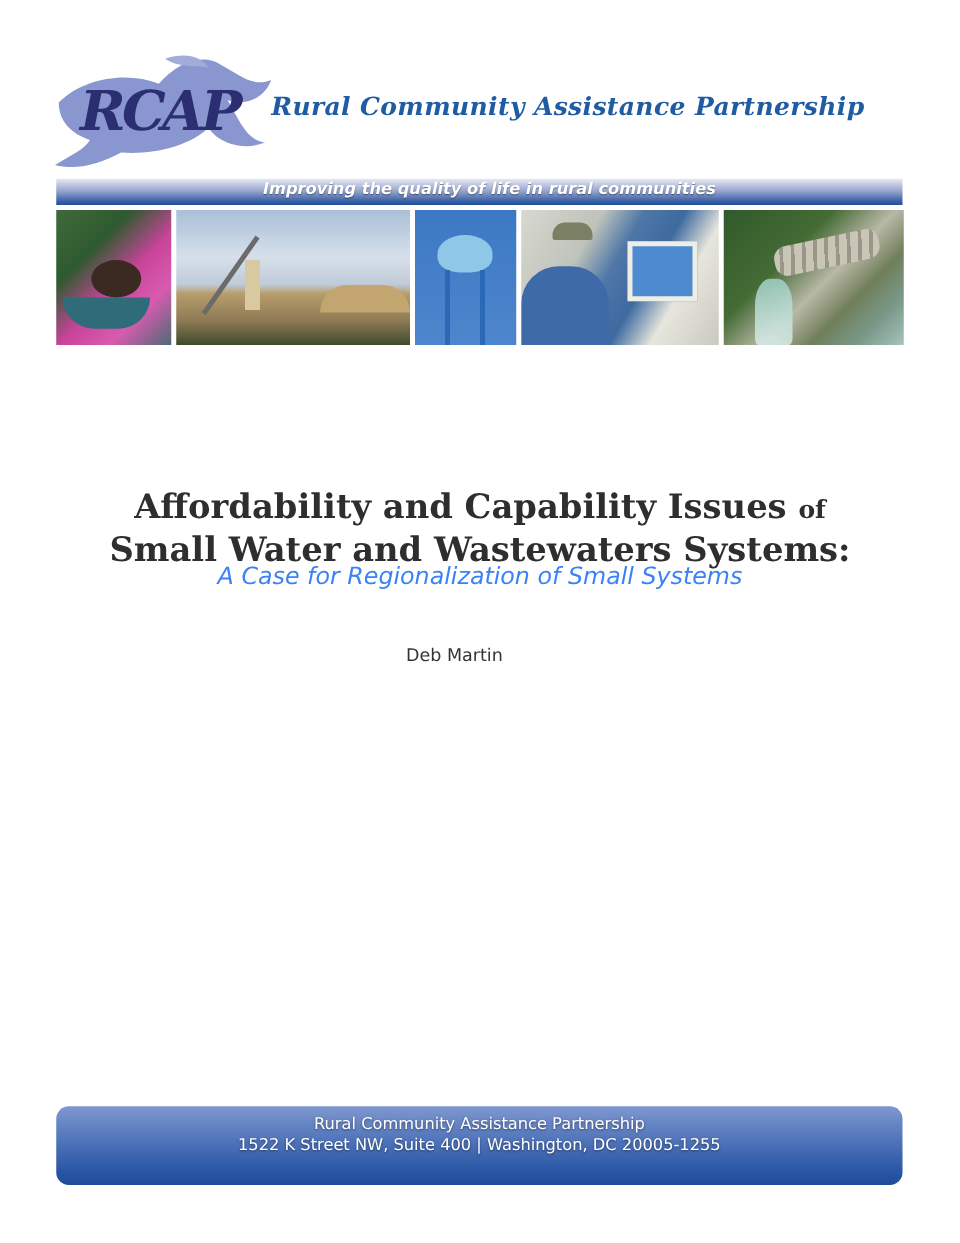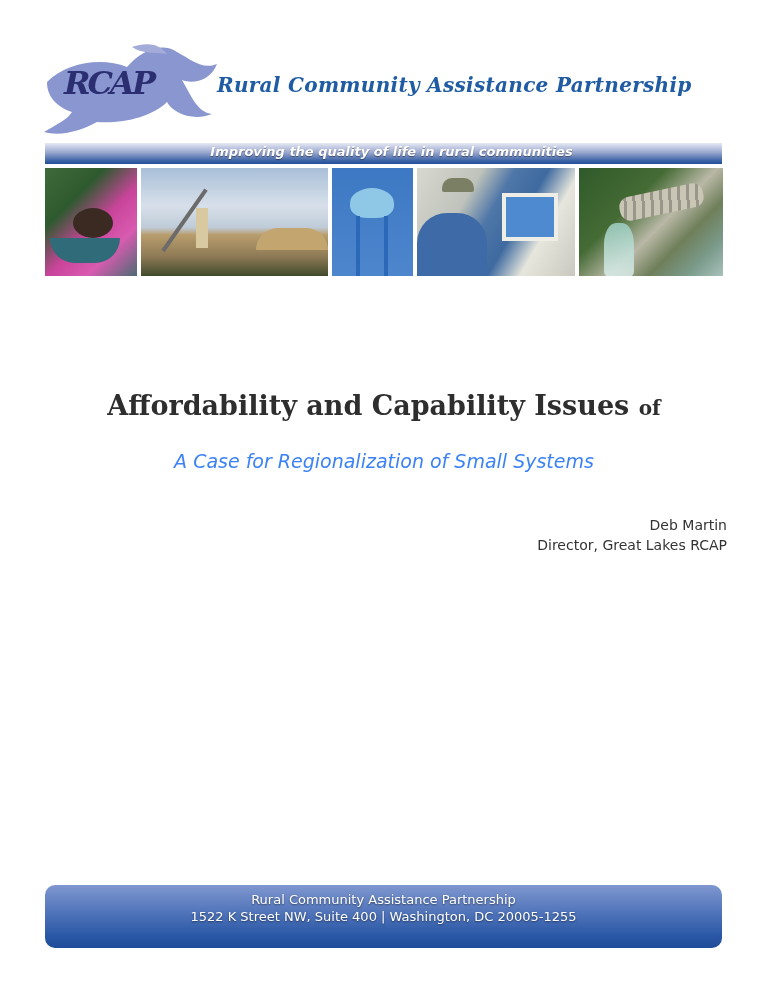--- a/index.html
+++ b/index.html
@@ -1,21 +1,21 @@
 <!DOCTYPE html>
 <html><head>
 <meta charset="utf-8">
 <style>
   html, body { margin: 0; padding: 0; }
   body { width: 768px; height: 994px; background: #ffffff; position: relative; overflow: hidden; font-family: "DejaVu Sans", sans-serif; }
   .abs { position: absolute; }
 
   
   .logo { left: 42px; top: 42px; width: 175px; height: 95px; }
-  .logo-text { position: absolute; left: 22px; top: 22px; font-family: "DejaVu Serif", serif; font-style: italic; font-weight: bold; font-size: 32px; letter-spacing: -3px; color: #2b2f72; }
+  .logo-text { position: absolute; left: 22px; top: 22px; font-family: "DejaVu Serif", serif; font-style: italic; font-weight: bold; font-size: 44px; letter-spacing: -3px; color: #2b2f72; }
   .org-name { left: 217px; top: 73px; font-family: "DejaVu Serif", serif; font-weight: bold; font-style: italic; font-size: 20px; color: #1f5ca3; letter-spacing: 0.3px; white-space: nowrap; }
 
   
   .tagline-bar { left: 45px; top: 143px; width: 677px; height: 21px;
     background: linear-gradient(to bottom, #e6e9f3 0%, #9aa7cf 45%, #3b62a6 85%, #1f4f98 100%); }
   .tagline-text { position: absolute; left: 16px; right: 0; top: 1px; text-align: center; color: #ffffff;
     font-family: "DejaVu Sans", sans-serif; font-style: italic; font-weight: bold; font-size: 13px;
     text-shadow: 0 1px 1px rgba(0,0,0,0.45); }
 
   
@@ -26,21 +26,21 @@
   .ph4 { left: 417px; width: 158px; background: linear-gradient(120deg, #d8d8cf 0%, #bfc3bb 30%, #4f77a8 45%, #3e6aa0 60%, #e6e6dc 75%, #c9c9bf 100%); }
   .ph5 { left: 579px; width: 144px; background: linear-gradient(135deg, #2f5a2a 0%, #456b35 35%, #b9b8a6 55%, #6f7f5a 70%, #7a9a8a 85%, #a8c2bc 100%); }
 
   
   .shape { position: absolute; }
 
   
   .title { left: 0; width: 768px; top: 350px; text-align: center; font-family: "DejaVu Serif", serif; font-weight: bold; color: #2e2e2e; font-size: 27px; line-height: 33px; margin-top: 39px; }
   .title .of { font-size: 20px; }
   .subtitle { left: 0; width: 768px; top: 450px; text-align: center; font-family: "DejaVu Sans", sans-serif; font-style: italic; font-size: 19px; color: #3b82f6; }
-  .author { left: 0; width: 727px; top: 515px; text-align: right; font-family: "DejaVu Sans", sans-serif; font-size: 14px; line-height: 20px; color: #333333; }
+  .author { left: 0; width: 727px; top: 515px; text-align: center; font-family: "DejaVu Sans", sans-serif; font-size: 14px; line-height: 20px; color: #333333; }
 
   
   .footer { left: 45px; top: 885px; width: 677px; height: 63px; border-radius: 10px;
     background: linear-gradient(to bottom, #7f97cf 0%, #4f73b9 45%, #2b58a6 80%, #1f4c98 100%);
     color: #ffffff; text-align: center; font-family: "DejaVu Sans", sans-serif; font-size: 13px; line-height: 17px;
     text-shadow: 0 1px 2px rgba(0,0,0,0.5); padding-top: 6px; box-sizing: border-box; }
 </style>
 </head>
 <body>
 
@@ -76,25 +76,25 @@
   <div class="shape" style="left:0px;top:45px;width:70px;height:63px;border-radius:30px 30px 0 0;background:#3e6aa8;"></div>
   <div class="shape" style="left:25px;top:10px;width:32px;height:14px;border-radius:10px 10px 2px 2px;background:#7b8064;"></div>
 </div>
 <div class="abs photo ph5">
   <div class="shape" style="left:40px;top:22px;width:85px;height:24px;border-radius:10px;background:repeating-linear-gradient(100deg,#c9c6b6 0 6px,#9a978a 6px 9px);transform:rotate(-12deg);"></div>
   <div class="shape" style="left:25px;top:55px;width:30px;height:53px;background:linear-gradient(#9fd0c5,#d9ece8);border-radius:40% 40% 10% 10%;opacity:0.85;"></div>
 </div>
 
 <div class="abs title">
   <div><span>Affordability and Capability Issues</span> <span class="of">of</span></div>
+  <div>Small Water and Wastewaters Systems:</div>
 </div>
 
 <div class="abs subtitle">A Case for Regionalization of Small Systems</div>
 
 <div class="abs author">
   <div>Deb Martin</div>
-  <div>Director, Great Lakes RCAP</div>
 </div>
 
 <div class="abs footer">
   <div>Rural Community Assistance Partnership</div>
   <div>1522 K Street NW, Suite 400 | Washington, DC 20005-1255</div>
 </div>
 
 </body></html>

